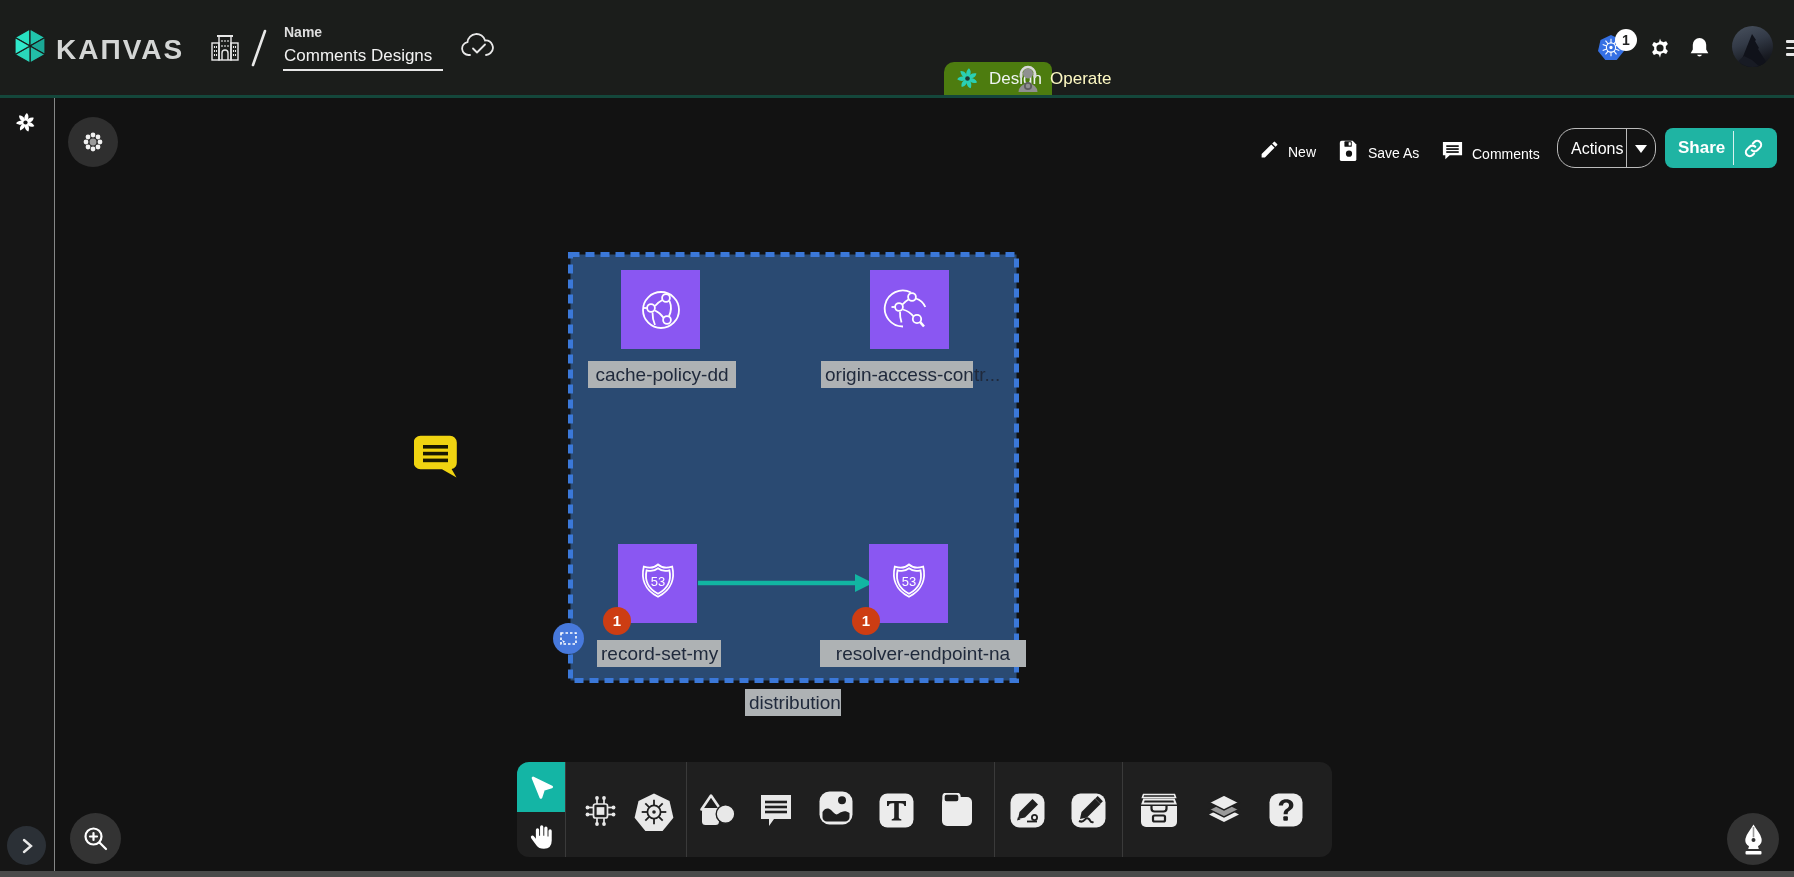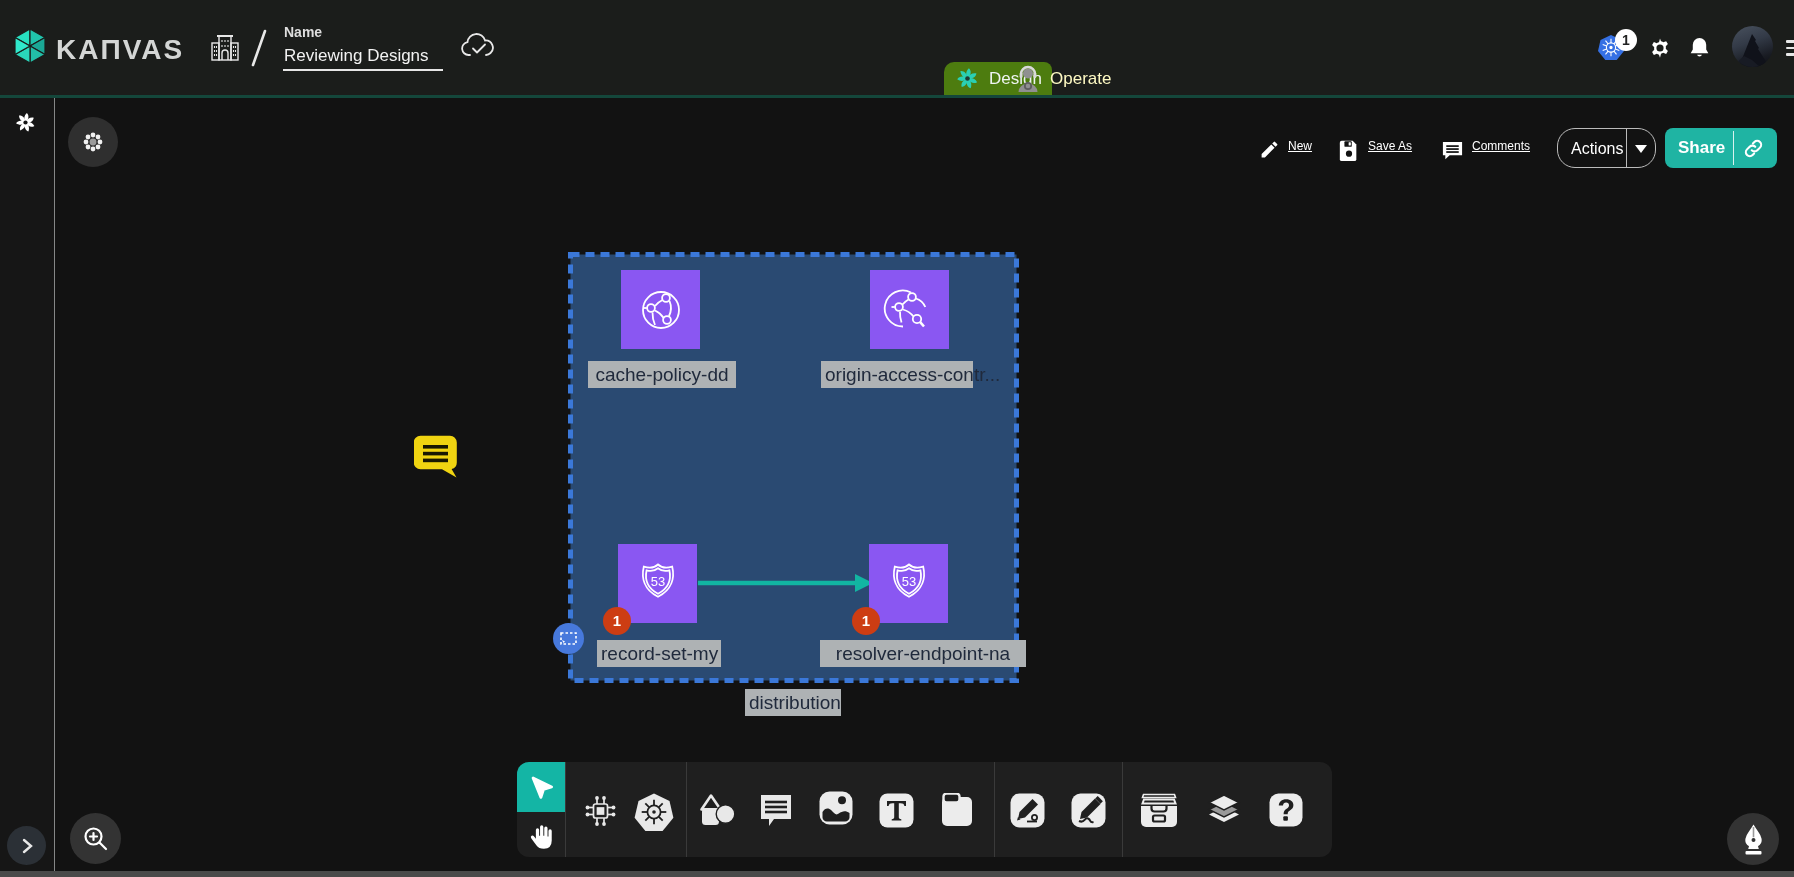--- a/index.html
+++ b/index.html
@@ -29,21 +29,21 @@
   
   #kbadge { position:absolute; left:1615px; top:29px; width:22px; height:22px; border-radius:50%; background:#fff; color:#222; font-size:14px; font-weight:bold; text-align:center; line-height:22px; }
   #hamb { position:absolute; left:1786px; top:40px; width:14px; height:16px; }
   #hamb div { height:2.5px; background:#e8e8e8; margin-bottom:4px; border-radius:1px; }
 
   
   #sidebar { position:absolute; left:0; top:98px; width:54px; height:779px; background:#161616; }
   #sidebar-div { position:absolute; left:54px; top:98px; width:1px; height:779px; background:#858787; }
   #bigcircle { position:absolute; left:68px; top:117px; width:50px; height:50px; border-radius:50%; background:#2f2f2f; display:flex; align-items:center; justify-content:center; }
 
-  .actionitem { position:absolute; top:139px; display:flex; align-items:flex-start; color:#fff; font-size:12px;text-decoration:underline; }
+  .actionitem { position:absolute; top:139px; display:flex; align-items:flex-end; color:#fff; font-size:14px; }
   .actionitem svg { margin-right:8px; }
   #actions-btn { position:absolute; left:1557px; top:128px; width:99px; height:40px; border:1px solid #bbbbbb; border-radius:18px; color:#fff; }
   #actions-btn .lbl { position:absolute; left:13px; top:11px; font-size:16px; }
   #actions-btn .sep { position:absolute; left:68px; top:0; width:1px; height:38px; background:#bbbbbb; }
   #actions-btn .car { position:absolute; left:77px; top:16px; width:0; height:0; border-left:6.5px solid transparent; border-right:6.5px solid transparent; border-top:8px solid #fff; }
   #share-btn { position:absolute; left:1665px; top:128px; width:112px; height:40px; background:#1fb4a3; border-radius:8px; }
   #share-btn .lbl { position:absolute; left:13px; top:10px; font-size:17px; font-weight:bold; color:#fff; }
   #share-btn .sep { position:absolute; left:68px; top:3px; width:1px; height:34px; background:#d9f2ee; }
 
   
@@ -107,21 +107,21 @@
       <line x1="23.5" y1="22" x2="23.5" y2="24"></line>
         <line x1="25.5" y1="22" x2="25.5" y2="24"></line>
     </g>
   </svg>
 
   <svg id="bslash" viewBox="0 0 22 40">
       <line x1="17" y1="3" x2="5" y2="37" stroke="#e8e8e8" stroke-width="2.6" stroke-linecap="round"></line>
     </svg>
 
   <div id="namelabel">Name</div>
-  <div id="nameval">Reviewing Designs</div>
+  <div id="nameval">Comments Designs</div>
   <div id="nameline"></div>
 
   <svg class="abs" style="left:461px;top:33px" width="36" height="28" viewBox="0 0 36 28" fill="none" stroke="#e8e8e8" stroke-width="1.8">
     <path d="M9 22 h-1.5 a6.5 6.5 0 0 1 -1 -12.9 a9 9 0 0 1 17.6 -1.6 a7.2 7.2 0 0 1 5.4 12.5 a7 7 0 0 1 -4.5 2" stroke-linecap="round"></path>
     <path d="M12 15.5 l4 4 l8 -8" stroke-linecap="round" stroke-linejoin="round"></path>
   </svg>
 
   <div class="tab" id="tab-design">
     <svg width="25" height="25" viewBox="0 0 24 24" fill="#2ad0b4">
       <g id="pwd">

